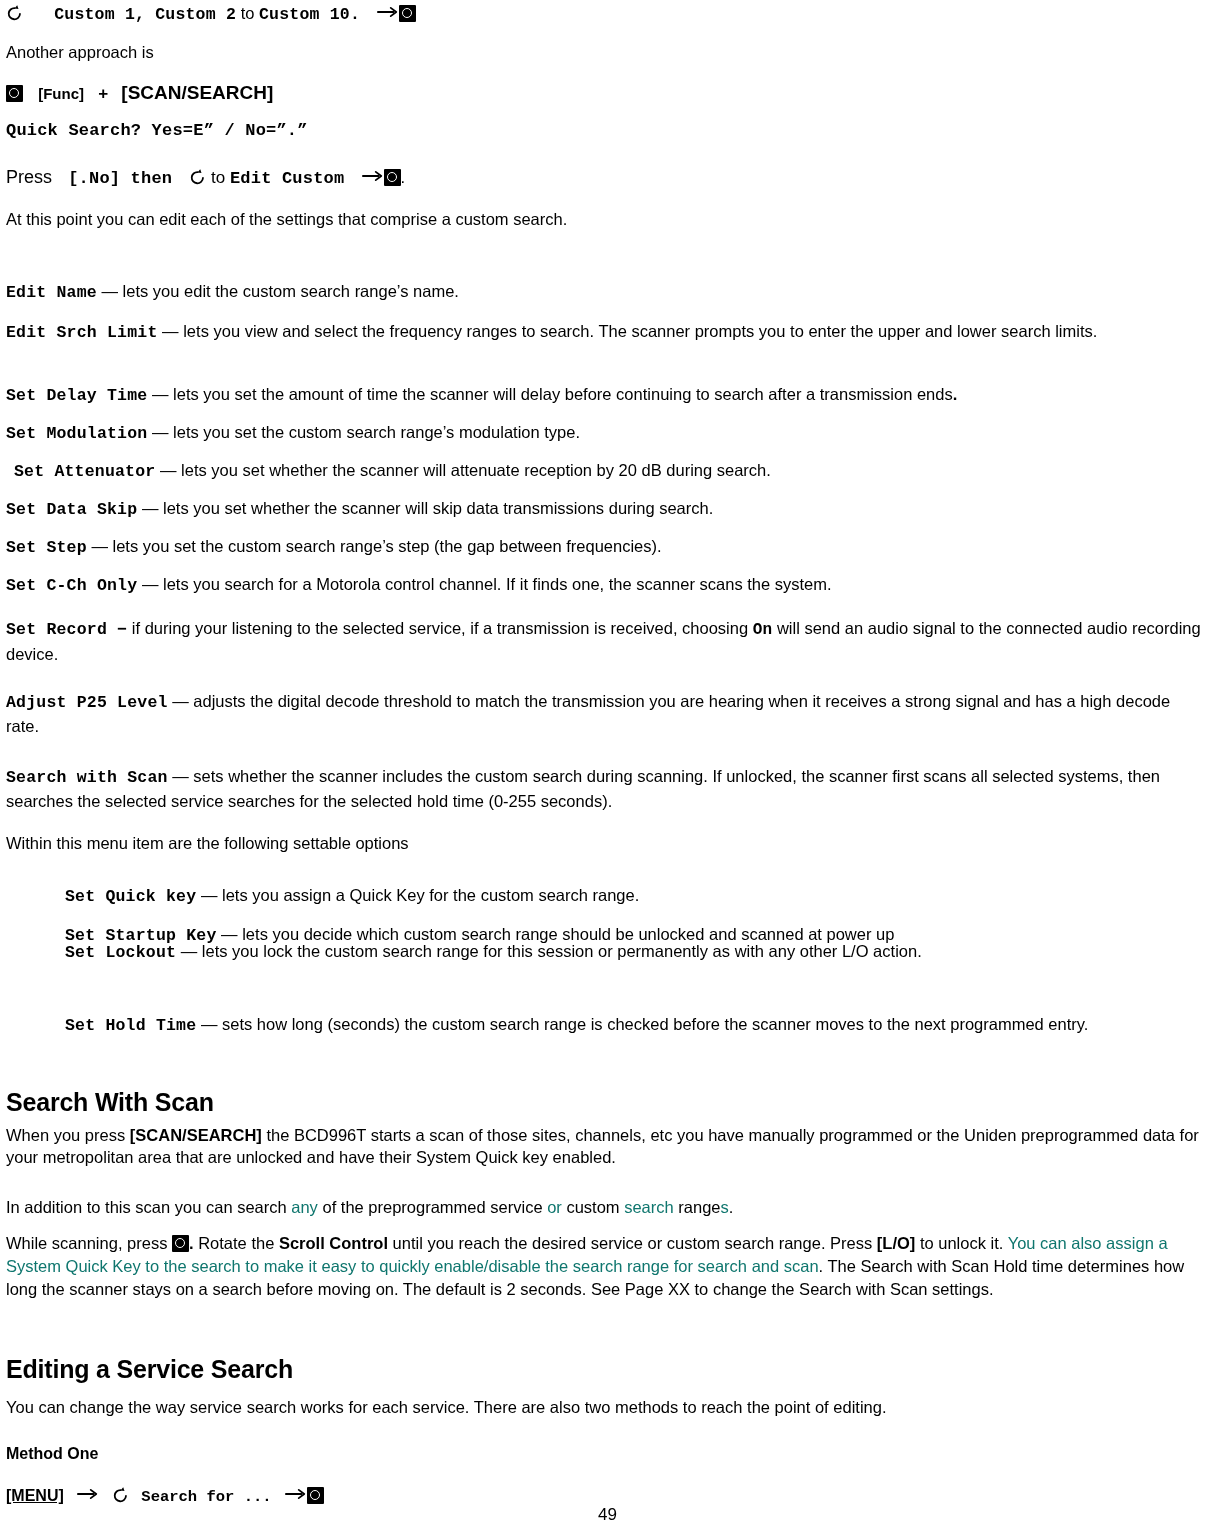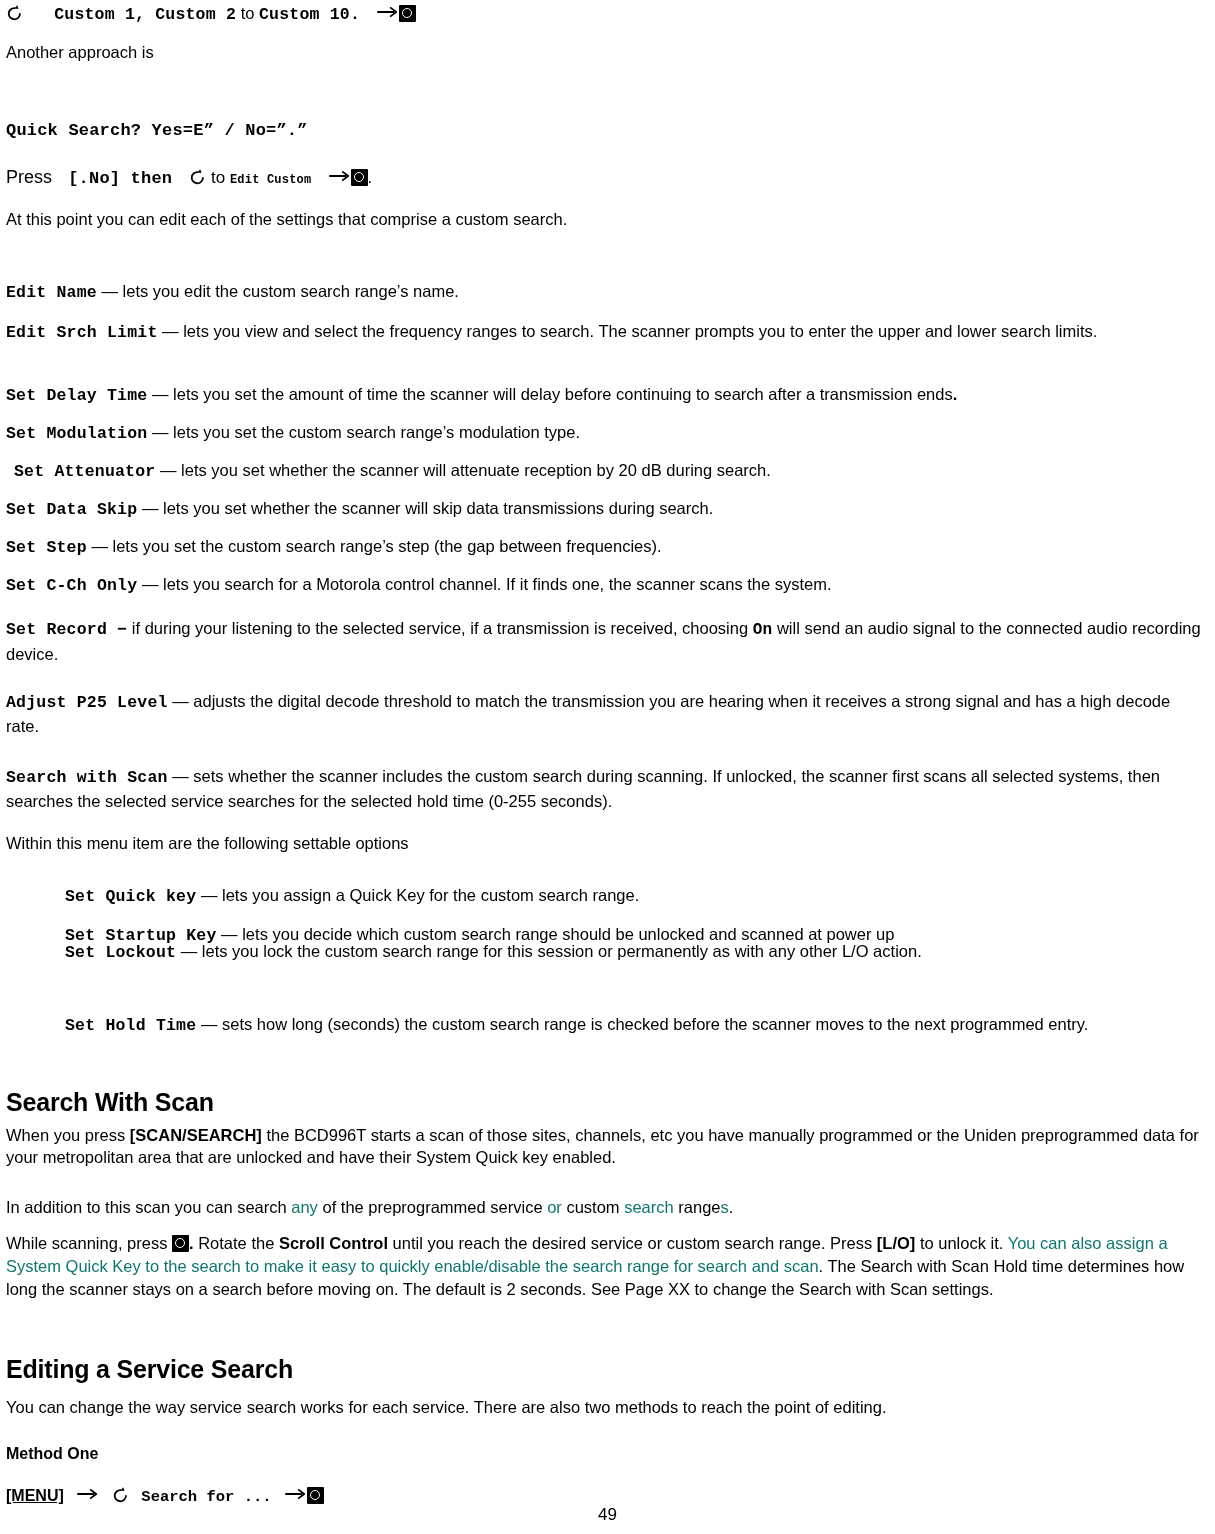--- a/index.html
+++ b/index.html
@@ -146,38 +146,47 @@
         <path d="M1 7 H18" stroke="#000" stroke-width="2" stroke-linecap="round" fill="none"></path>
         <path d="M15 2.5 L21 7 L15 11.5" stroke="#000" stroke-width="2" fill="none" stroke-linecap="round" stroke-linejoin="round"></path>
       </svg>
     </span><span class="e-btn"></span>
   </div>
 
   <div class="line" style="top:41px;">
     <span class="sans">Another approach is</span>
   </div>
 
+  <div class="line nowrap" style="top:80px;">
+    <span class="e-btn"></span>
+    <span style="display:inline-block;width:6px;"></span>
+    <span class="sans bold" style="font-size:15px;">[Func]</span>
+    <span style="display:inline-block;width:5px;"></span>
+    <span class="sans bold" style="font-size:17px;">+</span>
+    <span style="display:inline-block;width:4px;"></span>
+    <span class="sans bold" style="font-size:19px;">[SCAN/SEARCH]</span>
+  </div>
 
   <div class="line nowrap" style="top:118px;">
     <span class="mono" style="font-size:17px;">Quick Search? Yes=E” / No=”.”</span>
   </div>
 
   <div class="line nowrap" style="top:165px;">
     <span class="sans" style="font-size:18px;">Press</span>
     <span style="display:inline-block;width:7px;"></span>
     <span class="mono" style="font-size:17px;">[.No] then</span>
     <span style="display:inline-block;width:8px;"></span>
     <span class="rot-icon">
       <svg viewBox="0 0 20 22" width="17" height="19" aria-hidden="true">
         <path d="M10.2 4.6 A 6.6 6.6 0 1 0 16.4 11.5" fill="none" stroke="#000" stroke-width="2.1" stroke-linecap="round"></path>
         <path d="M13.2 1.2 L 10.0 5.0 L 14.7 5.6 Z" fill="#000"></path>
       </svg>
     </span>
     <span class="sans" style="font-size:17px;"> to </span>
-    <span class="mono" style="font-size:12px;">Edit Custom</span>
+    <span class="mono" style="font-size:17px;">Edit Custom</span>
     <span style="display:inline-block;width:8px;"></span>
     <span class="arrow-icon">
       <svg viewBox="0 0 24 14" width="22" height="14" aria-hidden="true">
         <path d="M1 7 H18" stroke="#000" stroke-width="2" stroke-linecap="round" fill="none"></path>
         <path d="M15 2.5 L21 7 L15 11.5" stroke="#000" stroke-width="2" fill="none" stroke-linecap="round" stroke-linejoin="round"></path>
       </svg>
     </span><span class="e-btn"></span><span class="sans">.</span>
   </div>
 
   <div class="line" style="top:208px;">

